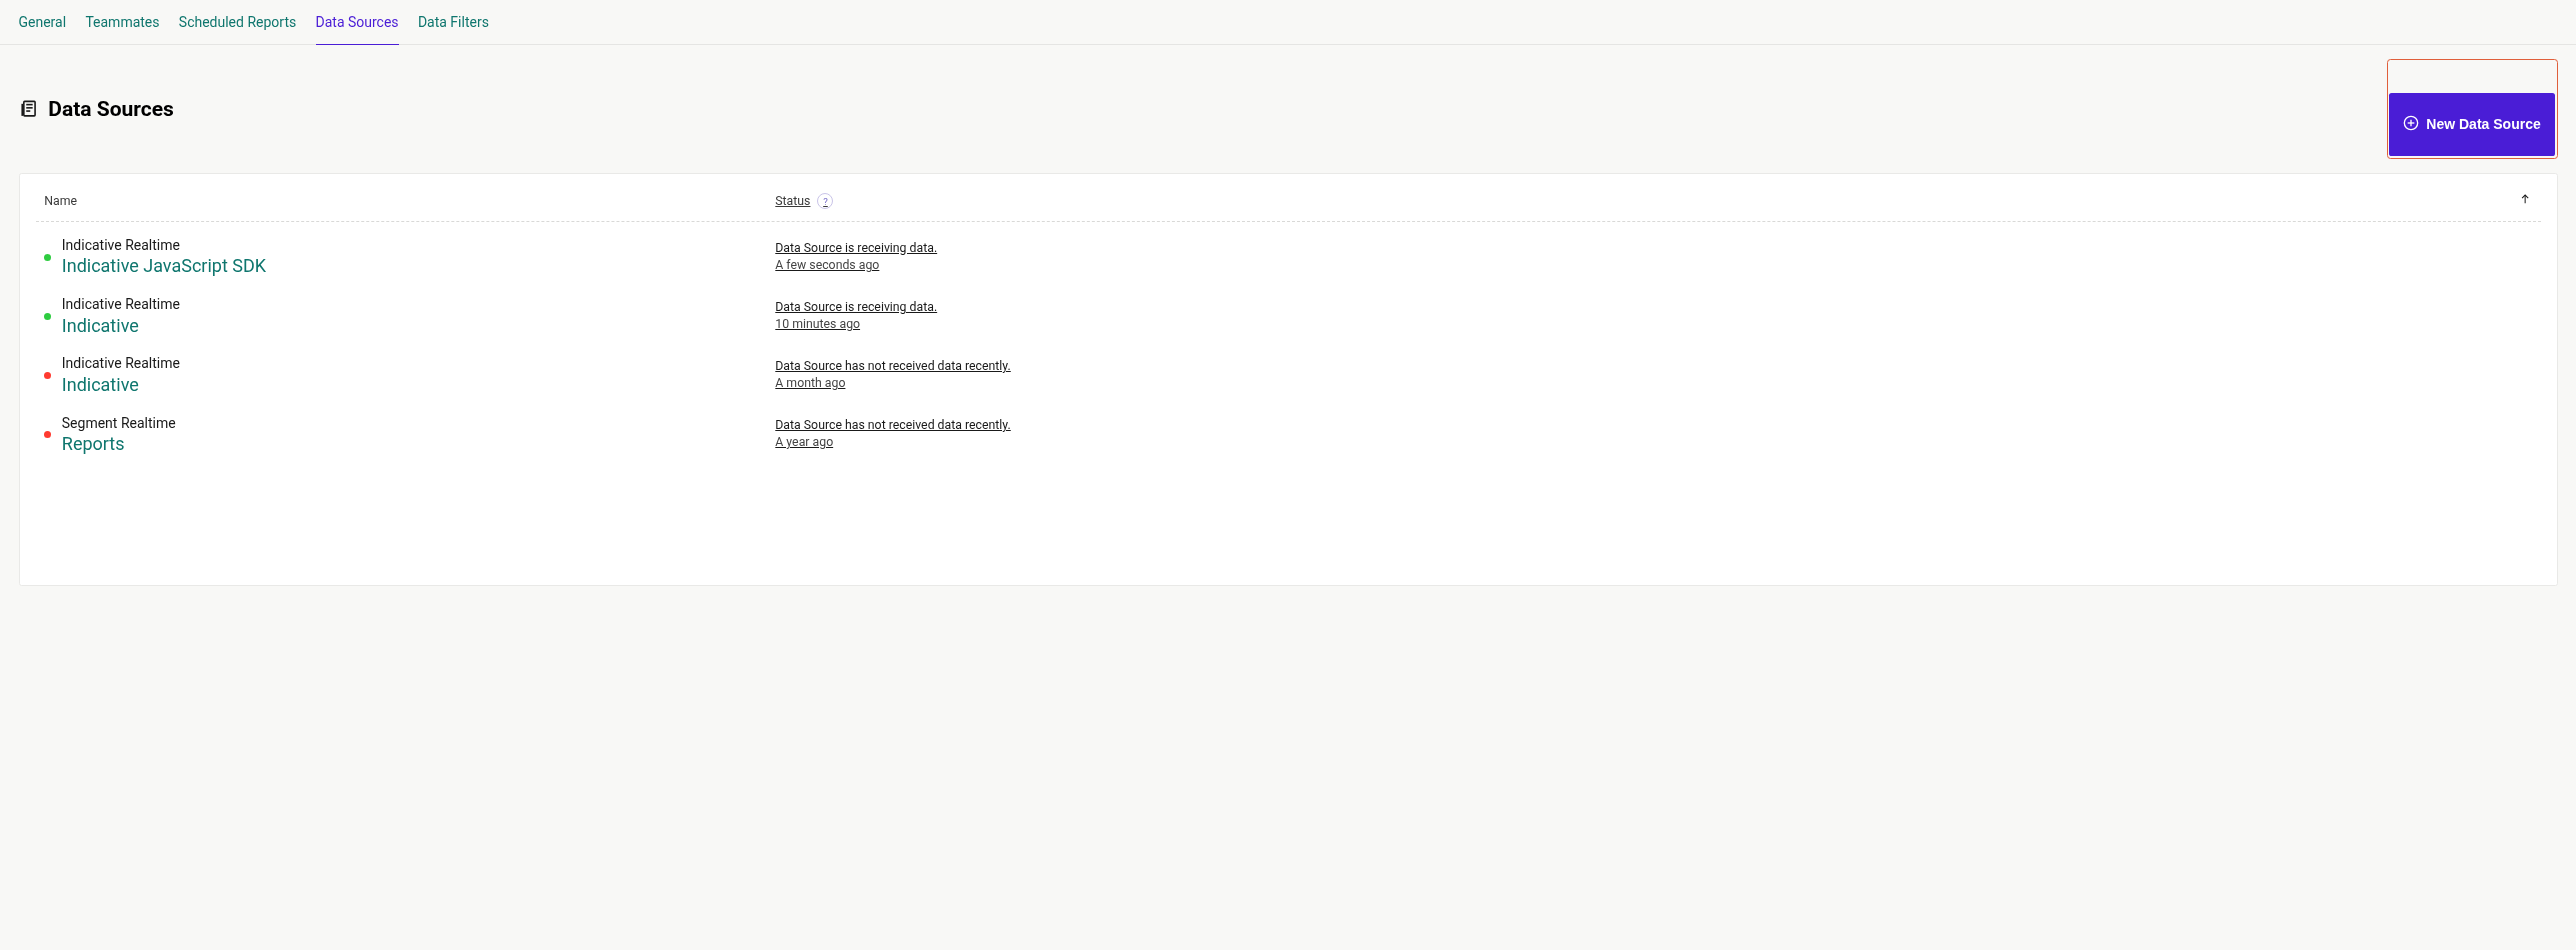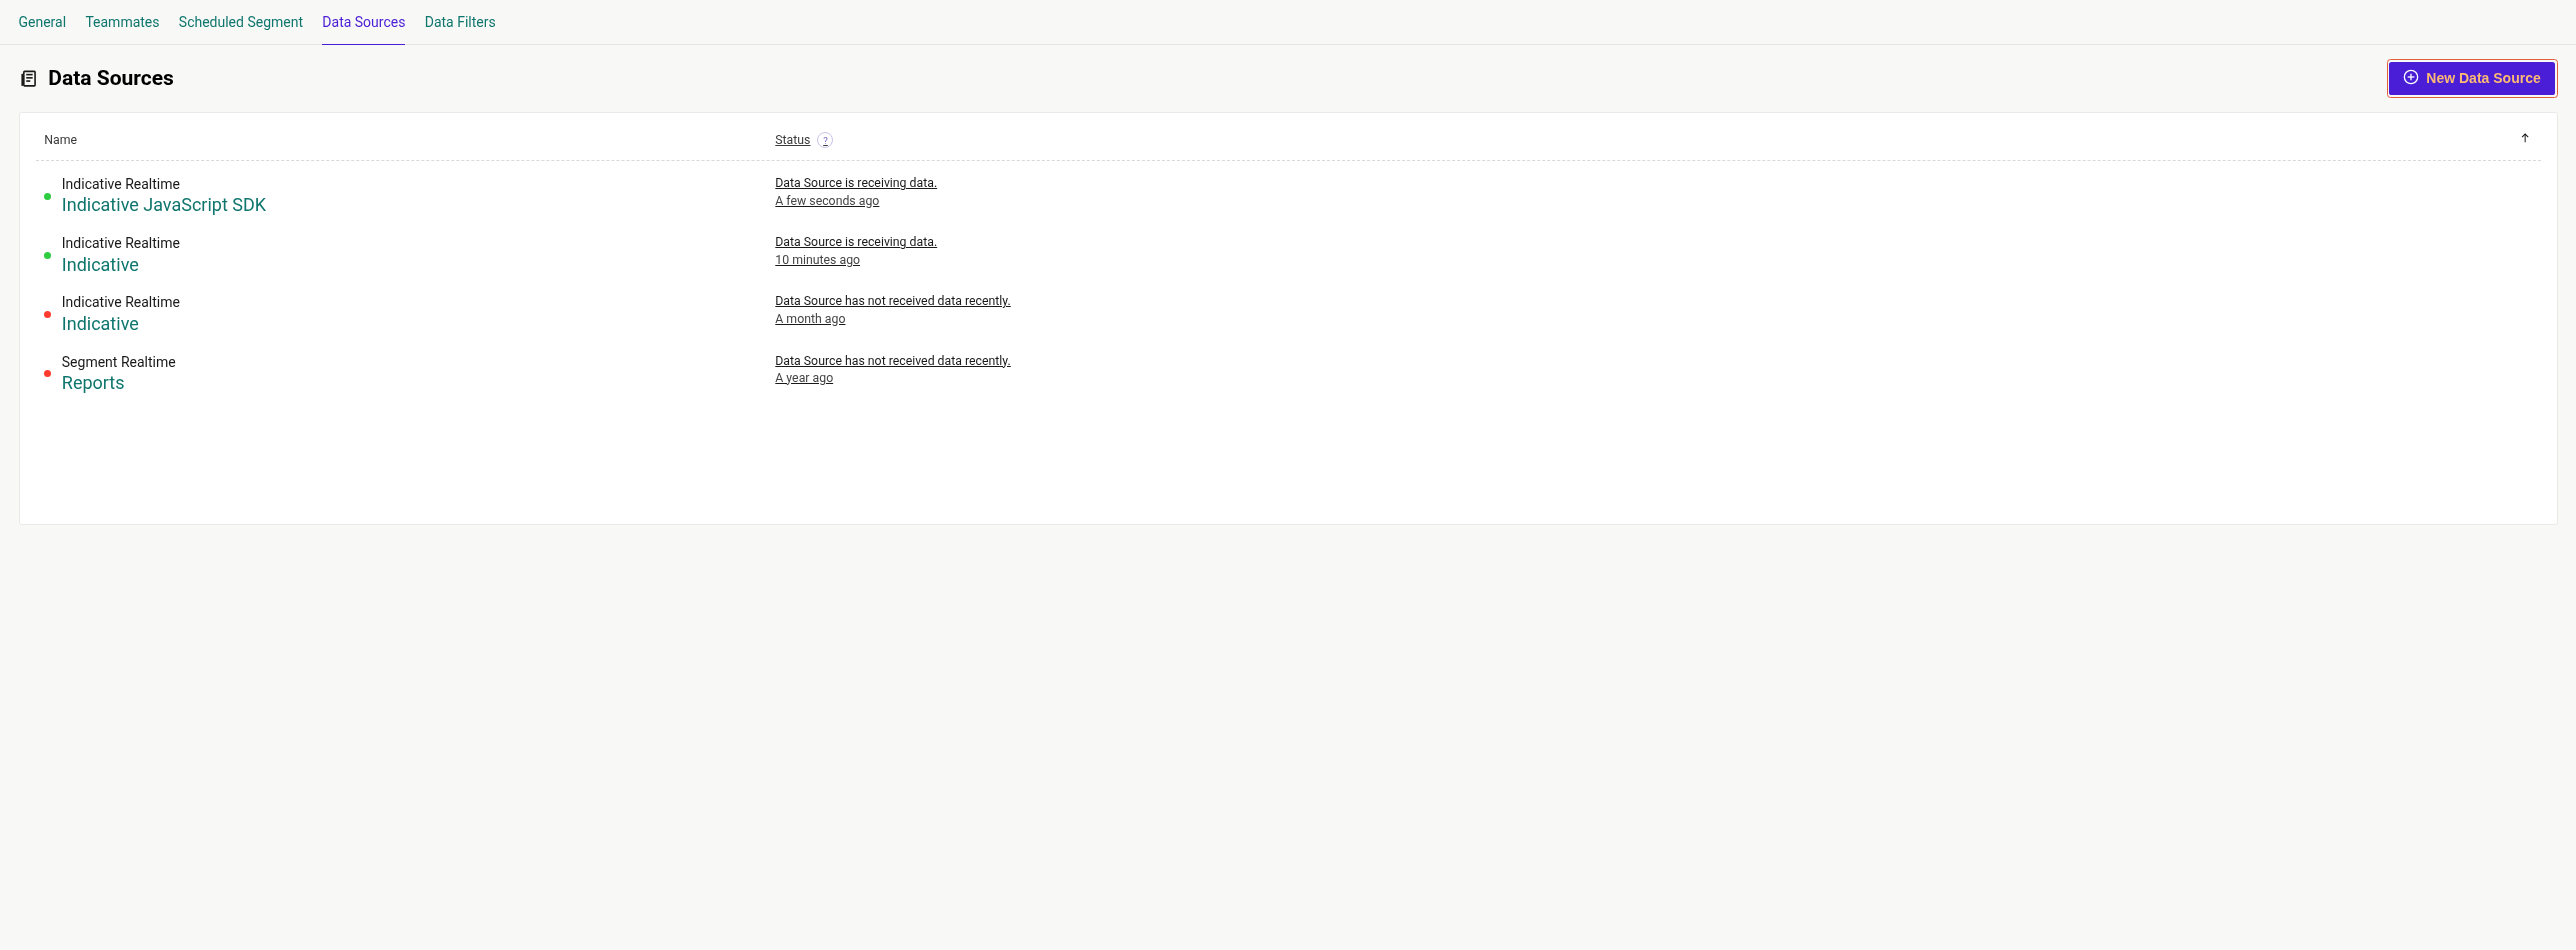--- a/index.html
+++ b/index.html
@@ -52,27 +52,28 @@
     .new-btn-wrap {
       border: 0.9px solid #e05f3b;
       padding: 1.8px;
       border-radius: 3.5px;
     }
     .new-btn {
       display: flex;
       align-items: center;
       gap: 7px;
       background: #4a1dd6;
-      color: #fdba74;
+      color: #ffffff;
       border: none;
       border-radius: 2.6px;
-      padding: 7px 14px;
+      padding: 22px 14px;
       font-size: 14px;
       font-weight: 600;
       cursor: pointer;
+      margin-top: 31px;
     }
     .panel {
       background: #fff;
       margin: 0 18.5px;
       border: 0.9px solid #e9e9e7;
       border-radius: 2.6px;
       padding: 19.3px 16px 35px 16px;
       min-height: 413px;
     }
     .panel-desc {
@@ -110,21 +111,21 @@
       color: #7a6fc9;
     }
     .col-sort {
       flex: 0 0 35px;
       display: flex;
       justify-content: flex-end;
       align-items: center;
     }
     .row {
       display: flex;
-      align-items: flex-start;
+      align-items: center;
       padding: 10.5px 8.8px 7px 8.8px;
     }
     .row .col-name {
       display: flex;
       align-items: center;
       gap: 10.5px;
     }
     .status-dot {
       width: 7px;
       height: 7px;
@@ -154,21 +155,21 @@
     #rows-container .row:first-child {
       padding-top: 14px;
     }
   </style>
 </head>
 <body>
 
 <div class="tabs" id="tabs-container">
     <div class="tab">General</div>
     <div class="tab">Teammates</div>
-    <div class="tab">Scheduled Segment</div>
+    <div class="tab">Scheduled Reports</div>
     <div class="tab active">Data Sources</div>
     <div class="tab">Data Filters</div>
   </div>
 
 <div class="page-header">
   <div class="page-title-wrap">
     <span class="doc-icon">
       <svg width="19.3" height="19.3" viewBox="0 0 24 24" fill="none" stroke="#1a1a1a" stroke-width="2">
         <rect x="6" y="3" width="14" height="18" rx="1"></rect>
         <line x1="4" y1="6" x2="4" y2="21"></line>

